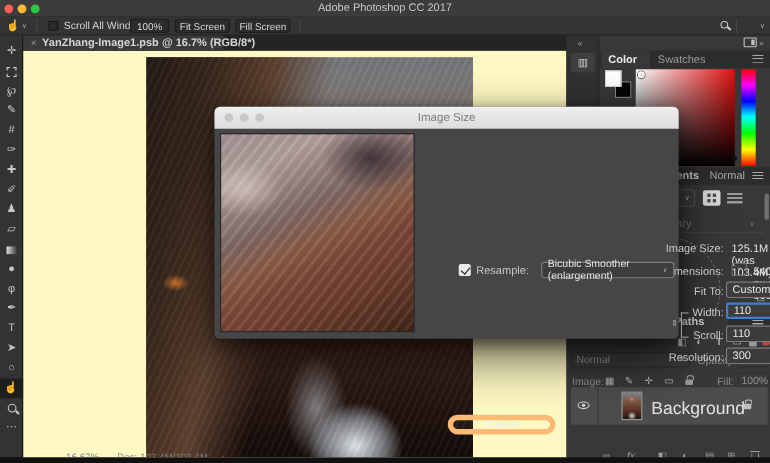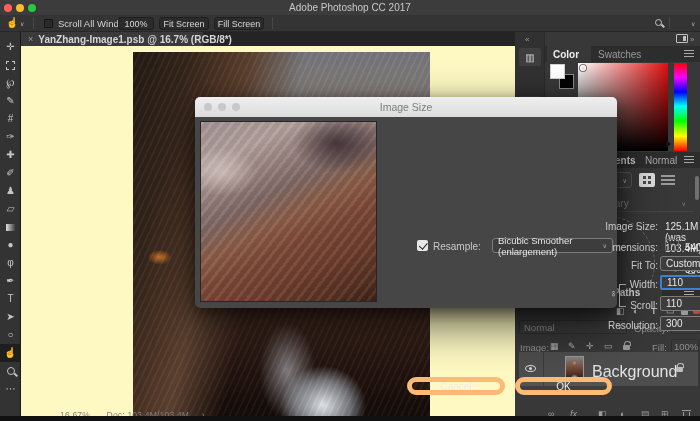--- a/index.html
+++ b/index.html
@@ -388,16 +388,15 @@
       <span>300</span>
     </div>
 
   <div class="checkbox" style="left: 222px; top: 143px; position: absolute;"></div>
       <span class="dvalue" style="left: 238px; top: 144px; color: rgb(200, 200, 200); position: absolute;">Resample:</span>
       <div class="dd" style="left: 297px; top: 141px; width: 121px; font-size: 9.5px; position: absolute;">
         <span>Bicubic Smoother (enlargement)</span>
         <span class="chev">∨</span>
       </div>
       <div class="mac-btn" style="left: 212px; width: 98px;">Cancel</div>
-      <div class="mac-btn" style="left: 320px; width: 97px;">OK</div>
     </div>
 
 </div>
 
 </body></html>

